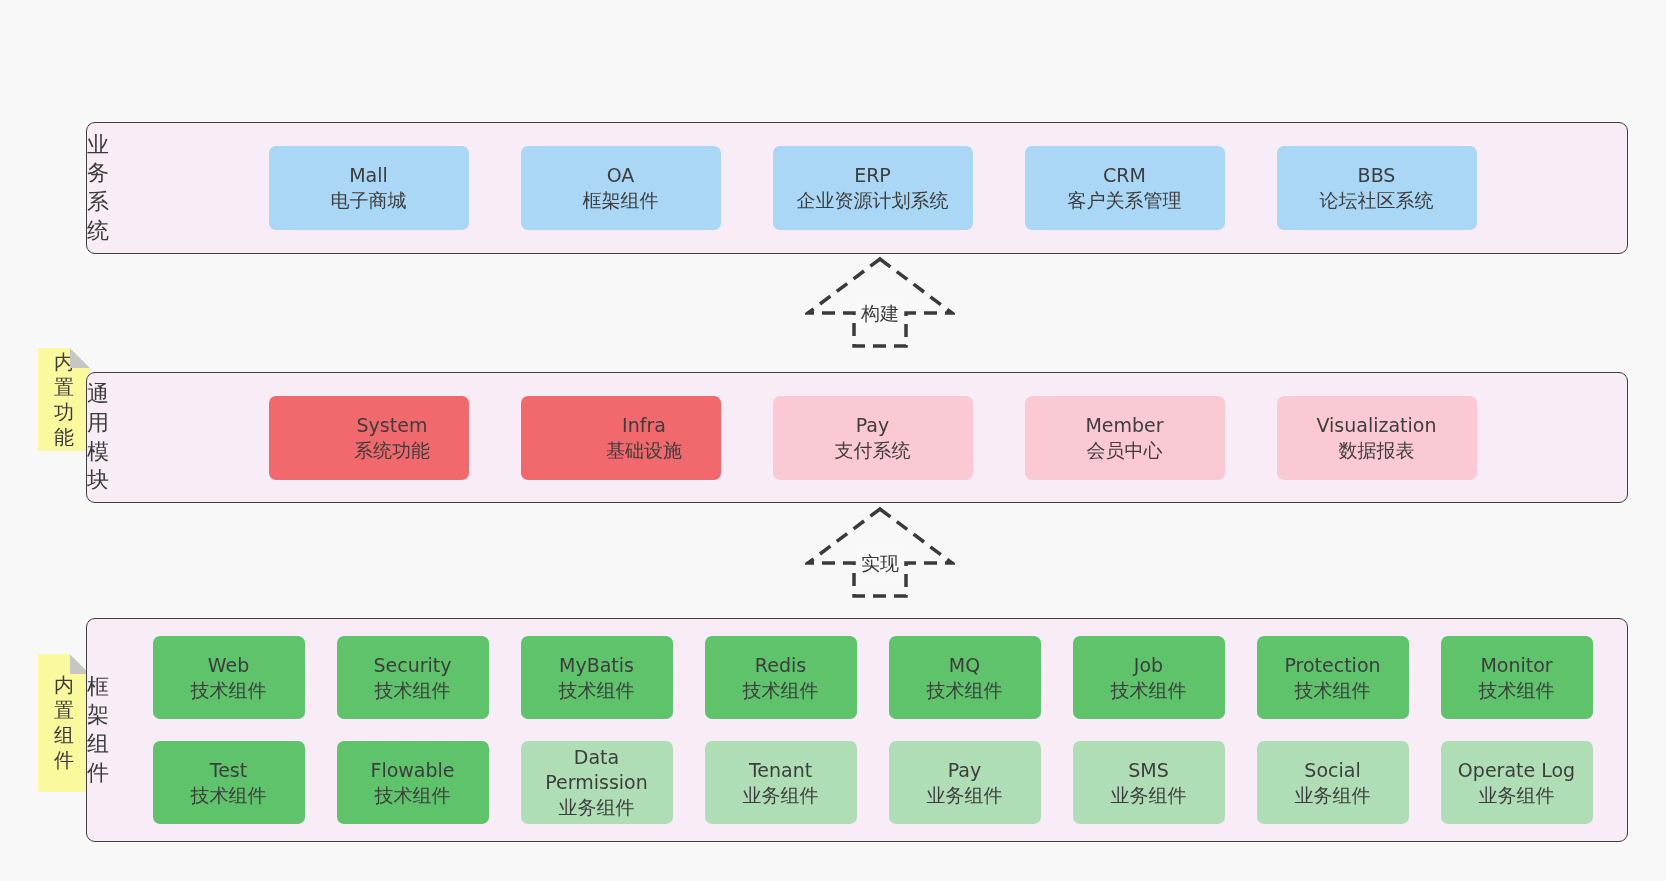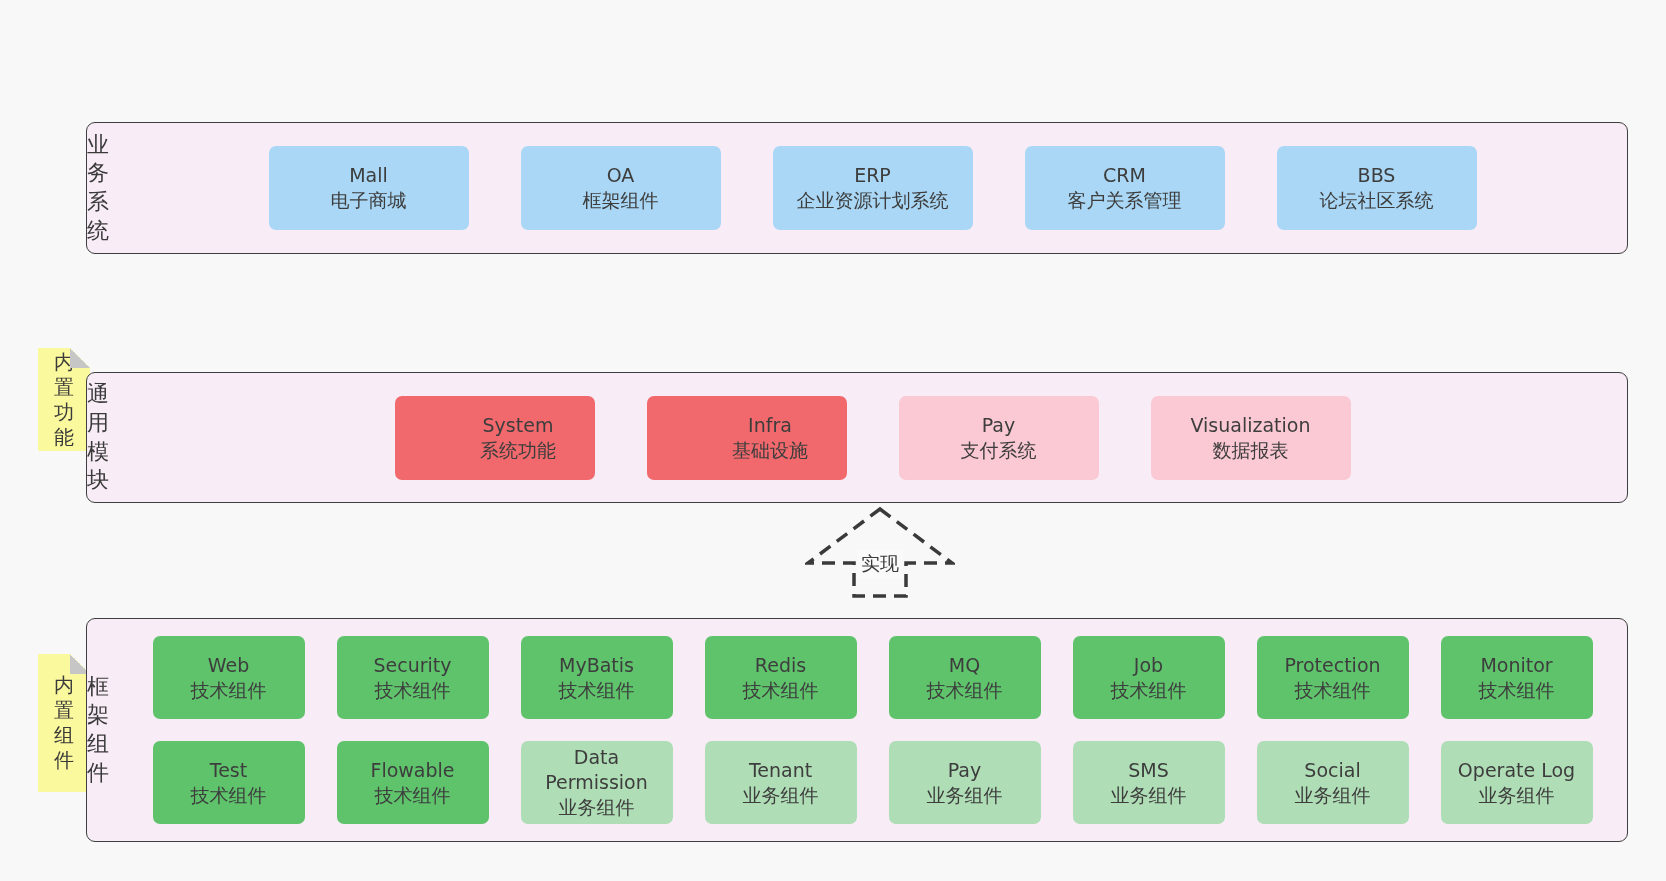--- a/index.html
+++ b/index.html
@@ -116,37 +116,47 @@
         <div>CRM</div>
         <div>客户关系管理</div>
       </div>
       <div class="box b-blue">
         <div>BBS</div>
         <div>论坛社区系统</div>
       </div>
     </div>
   </section>
 
+  <div class="arrow" id="arrow-build">
+    <svg viewBox="0 0 150 93" width="150" height="93">
+      <path d="M75 3 L147 57 L101 57 L101 90 L49 90 L49 57 L3 57 Z" fill="none" stroke="#3a3a3a" stroke-width="3.5" stroke-dasharray="13 8"></path>
+    </svg>
+    <span class="alabel">构建</span>
+  </div>
 
   <section class="layer" id="layer-modules">
     <div class="vlabel">通用模块</div>
     <div class="boxes row-six">
       <div class="box b-red">
         <div>System</div>
         <div>系统功能</div>
       </div>
       <div class="box b-red">
         <div>Infra</div>
         <div>基础设施</div>
       </div>
       <div class="box b-pink">
         <div>Pay</div>
         <div>支付系统</div>
       </div>
       <div class="box b-pink">
+        <div>Member</div>
+        <div>会员中心</div>
+      </div>
+      <div class="box b-pink">
         <div>Visualization</div>
         <div>数据报表</div>
       </div>
     </div>
   </section>
 
   <div class="arrow" id="arrow-implement">
     <svg viewBox="0 0 150 93" width="150" height="93">
       <path d="M75 3 L147 57 L101 57 L101 90 L49 90 L49 57 L3 57 Z" fill="none" stroke="#3a3a3a" stroke-width="3.5" stroke-dasharray="13 8"></path>
     </svg>

